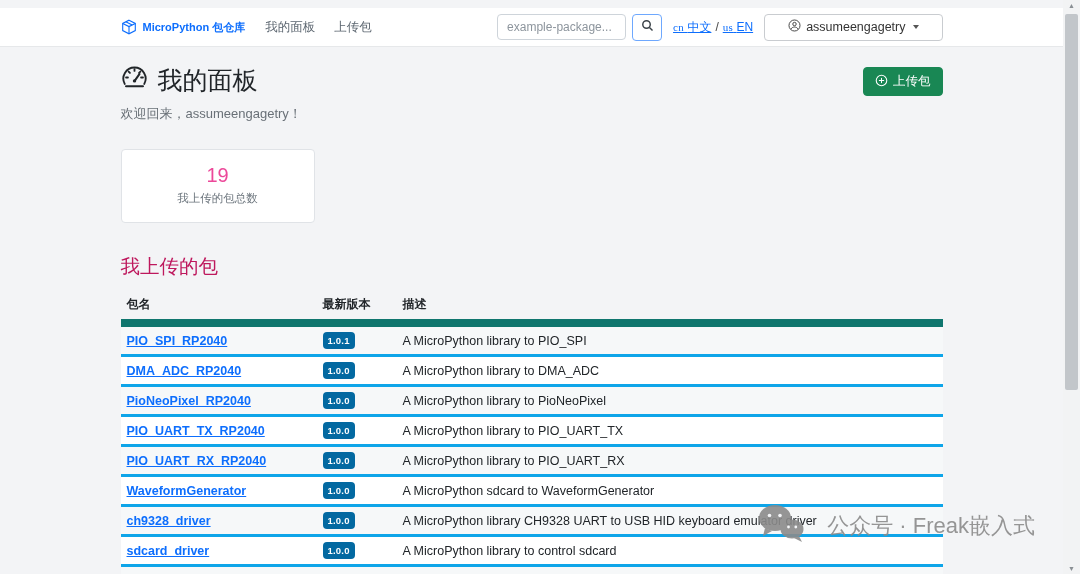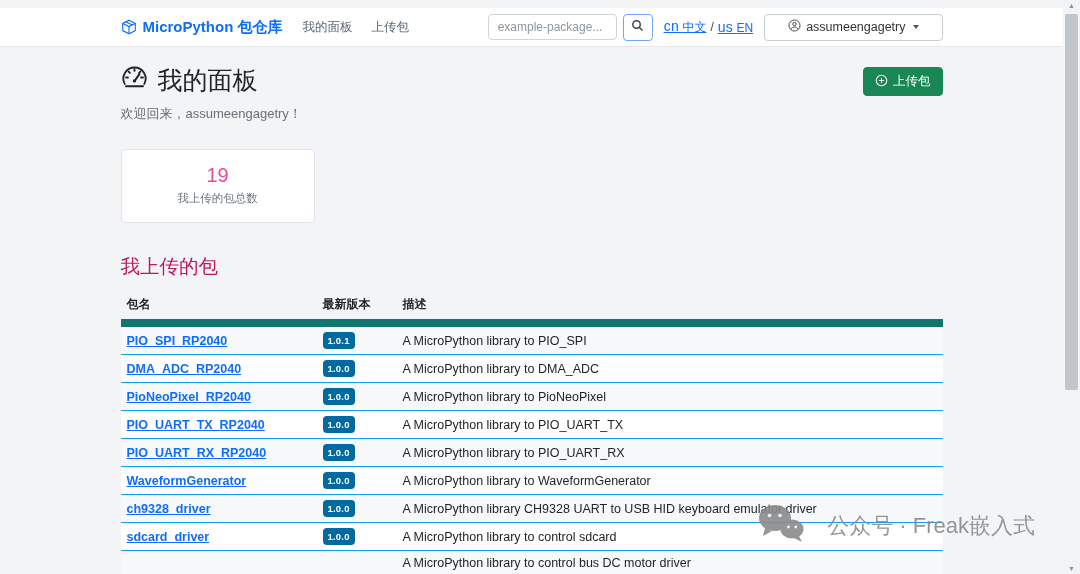--- a/index.html
+++ b/index.html
@@ -7,31 +7,31 @@
   body { font-family:"Liberation Sans","DejaVu Sans",sans-serif; }
   .page { position:relative; width:1080px; height:574px; background:#f3f4f6; overflow:hidden; }
   .viewport { position:absolute; left:0; top:0; width:1063px; height:574px; overflow:hidden; }
 
   
   .top-strip { height:8px; background:#f3f4f6; }
 
   
   .navbar { background:#ffffff; border-bottom:1px solid #e6e8ea; height:39px; }
   .nav-inner { width:822px; margin:0 auto; height:38px; display:flex; align-items:center; }
-  .brand { display:flex; align-items:center; gap:6px; color:#0d6efd; font-size:15px; font-weight:bold; text-decoration:none; cursor:pointer; }
+  .brand { display:flex; align-items:center; gap:6px; color:#0d6efd; font-size:11px; font-weight:bold; text-decoration:none; cursor:pointer; }
   .brand svg { display:block; }
   .nav-links { display:flex; gap:19px; margin-left:20px; }
   .nav-link { font-size:12.5px; color:#5c6670; text-decoration:none; cursor:pointer; }
   .nav-right { margin-left:auto; display:flex; align-items:center; }
   .search-input { width:129px; height:26px; border:1px solid #ced4da; border-radius:4px; padding:0 9px; font-size:12px; color:#701a75; outline:none; font-family:inherit; }
   .search-input::placeholder { color:#8d959d; }
   .search-btn { width:30px; height:27px; margin-left:6px; background:#fff; border:1px solid #6ea8fe; border-radius:4px; display:flex; align-items:center; justify-content:center; cursor:pointer; }
   .lang-group { display:flex; align-items:center; gap:4px; margin-left:11px; font-size:12px; white-space:nowrap; }
   .lang-link { color:#0d6efd; text-decoration:underline; cursor:pointer; }
-  .lang-small { font-size:14px; letter-spacing:.3px; }
+  .lang-small { font-size:11px; letter-spacing:.3px;font-family:Liberation Serif, serif; }
   .lang-sep { color:#444; }
   .user-btn { margin-left:11px; height:27px; background:#fff; border:1px solid #c9ccd0; border-radius:4px; padding:0 23px; display:flex; align-items:center; gap:5px; font-size:12.5px; color:#333; cursor:pointer; font-family:inherit; }
   .caret-down { width:0; height:0; border-left:3.5px solid transparent; border-right:3.5px solid transparent; border-top:4px solid #555; margin-left:2px; }
 
   
   .container { width:822px; margin:0 auto; }
   .header-row { display:flex; justify-content:space-between; align-items:flex-start; margin-top:17px; }
   .page-title { display:flex; align-items:center; gap:10px; font-size:25px; font-weight:500; color:#212529; }
   .upload-btn { margin-top:3px; background:#198754; color:#fff; border:1px solid #198754; border-radius:4px; font-size:12.5px; padding:5px 11px; display:flex; align-items:center; gap:5px; cursor:pointer; font-family:inherit; }
   .welcome { margin-top:8px; font-size:13px; color:#697077; }
@@ -39,21 +39,21 @@
   .stats-card { margin-top:26px; width:194px; background:#fff; border:1px solid #e0e3e7; border-radius:4px; text-align:center; padding:14px 0 16px; }
   .stats-value { font-size:20px; color:#ec4899; }
   .stats-label { margin-top:4px; font-size:11.5px; color:#6c757d; }
 
   .section-title { margin-top:30px; font-size:19.5px; font-weight:500; color:#be185d; }
 
   table.pkg-table { margin-top:12px; width:100%; border-collapse:collapse; table-layout:fixed; }
   .pkg-table th { text-align:left; font-size:12px; color:#212529; padding:4px 6px 6px; border-bottom:8px solid #0f766e; }
   .pkg-table th.col-name { width:196px; }
   .pkg-table th.col-version { width:80px; }
-  .pkg-table td { padding:5px 6px; border-bottom:1px solid #0ea5e9; background:#fff; font-size:12.5px; color:#212529; vertical-align:middle; }
+  .pkg-table td { padding:5px 6px; border-bottom:3px solid #0ea5e9; background:#fff; font-size:12.5px; color:#212529; vertical-align:middle; }
   .pkg-table tbody tr:nth-child(odd) td { background:#f6f8f9; }
   .pkg-link { color:#0d6efd; font-weight:bold; text-decoration:underline; cursor:pointer; font-size:12.5px; }
   .badge { display:inline-block; background:#0369a1; color:#fff; font-size:9.5px; font-weight:bold; padding:3px 5px; border-radius:4px; letter-spacing:.2px; }
 
   
   .watermark { position:absolute; right:28px; top:503px; display:flex; align-items:center; gap:22px; color:#8b8b8b; font-size:22px; font-weight:500; opacity:.9; pointer-events:none; }
 
   
   .scrollbar { position:absolute; right:0; top:0; width:17px; height:574px; background:#f2f3f4; }
   .scroll-thumb { position:absolute; left:2px; top:14px; width:13px; height:376px; background:#c2c6ca; border-radius:2px; }
@@ -183,21 +183,21 @@
               <td>A MicroPython library to PIO_UART_TX</td>
             </tr>
             <tr>
               <td><a class="pkg-link">PIO_UART_RX_RP2040</a></td>
               <td><span class="badge">1.0.0</span></td>
               <td>A MicroPython library to PIO_UART_RX</td>
             </tr>
             <tr>
               <td><a class="pkg-link">WaveformGenerator</a></td>
               <td><span class="badge">1.0.0</span></td>
-              <td>A MicroPython library to WaveformGenerator</td>
+              <td>A MicroPython sdcard to WaveformGenerator</td>
             </tr>
             <tr>
               <td><a class="pkg-link">ch9328_driver</a></td>
               <td><span class="badge">1.0.0</span></td>
               <td>A MicroPython library CH9328 UART to USB HID keyboard emulator driver</td>
             </tr>
             <tr>
               <td><a class="pkg-link">sdcard_driver</a></td>
               <td><span class="badge">1.0.0</span></td>
               <td>A MicroPython library to control sdcard</td>

